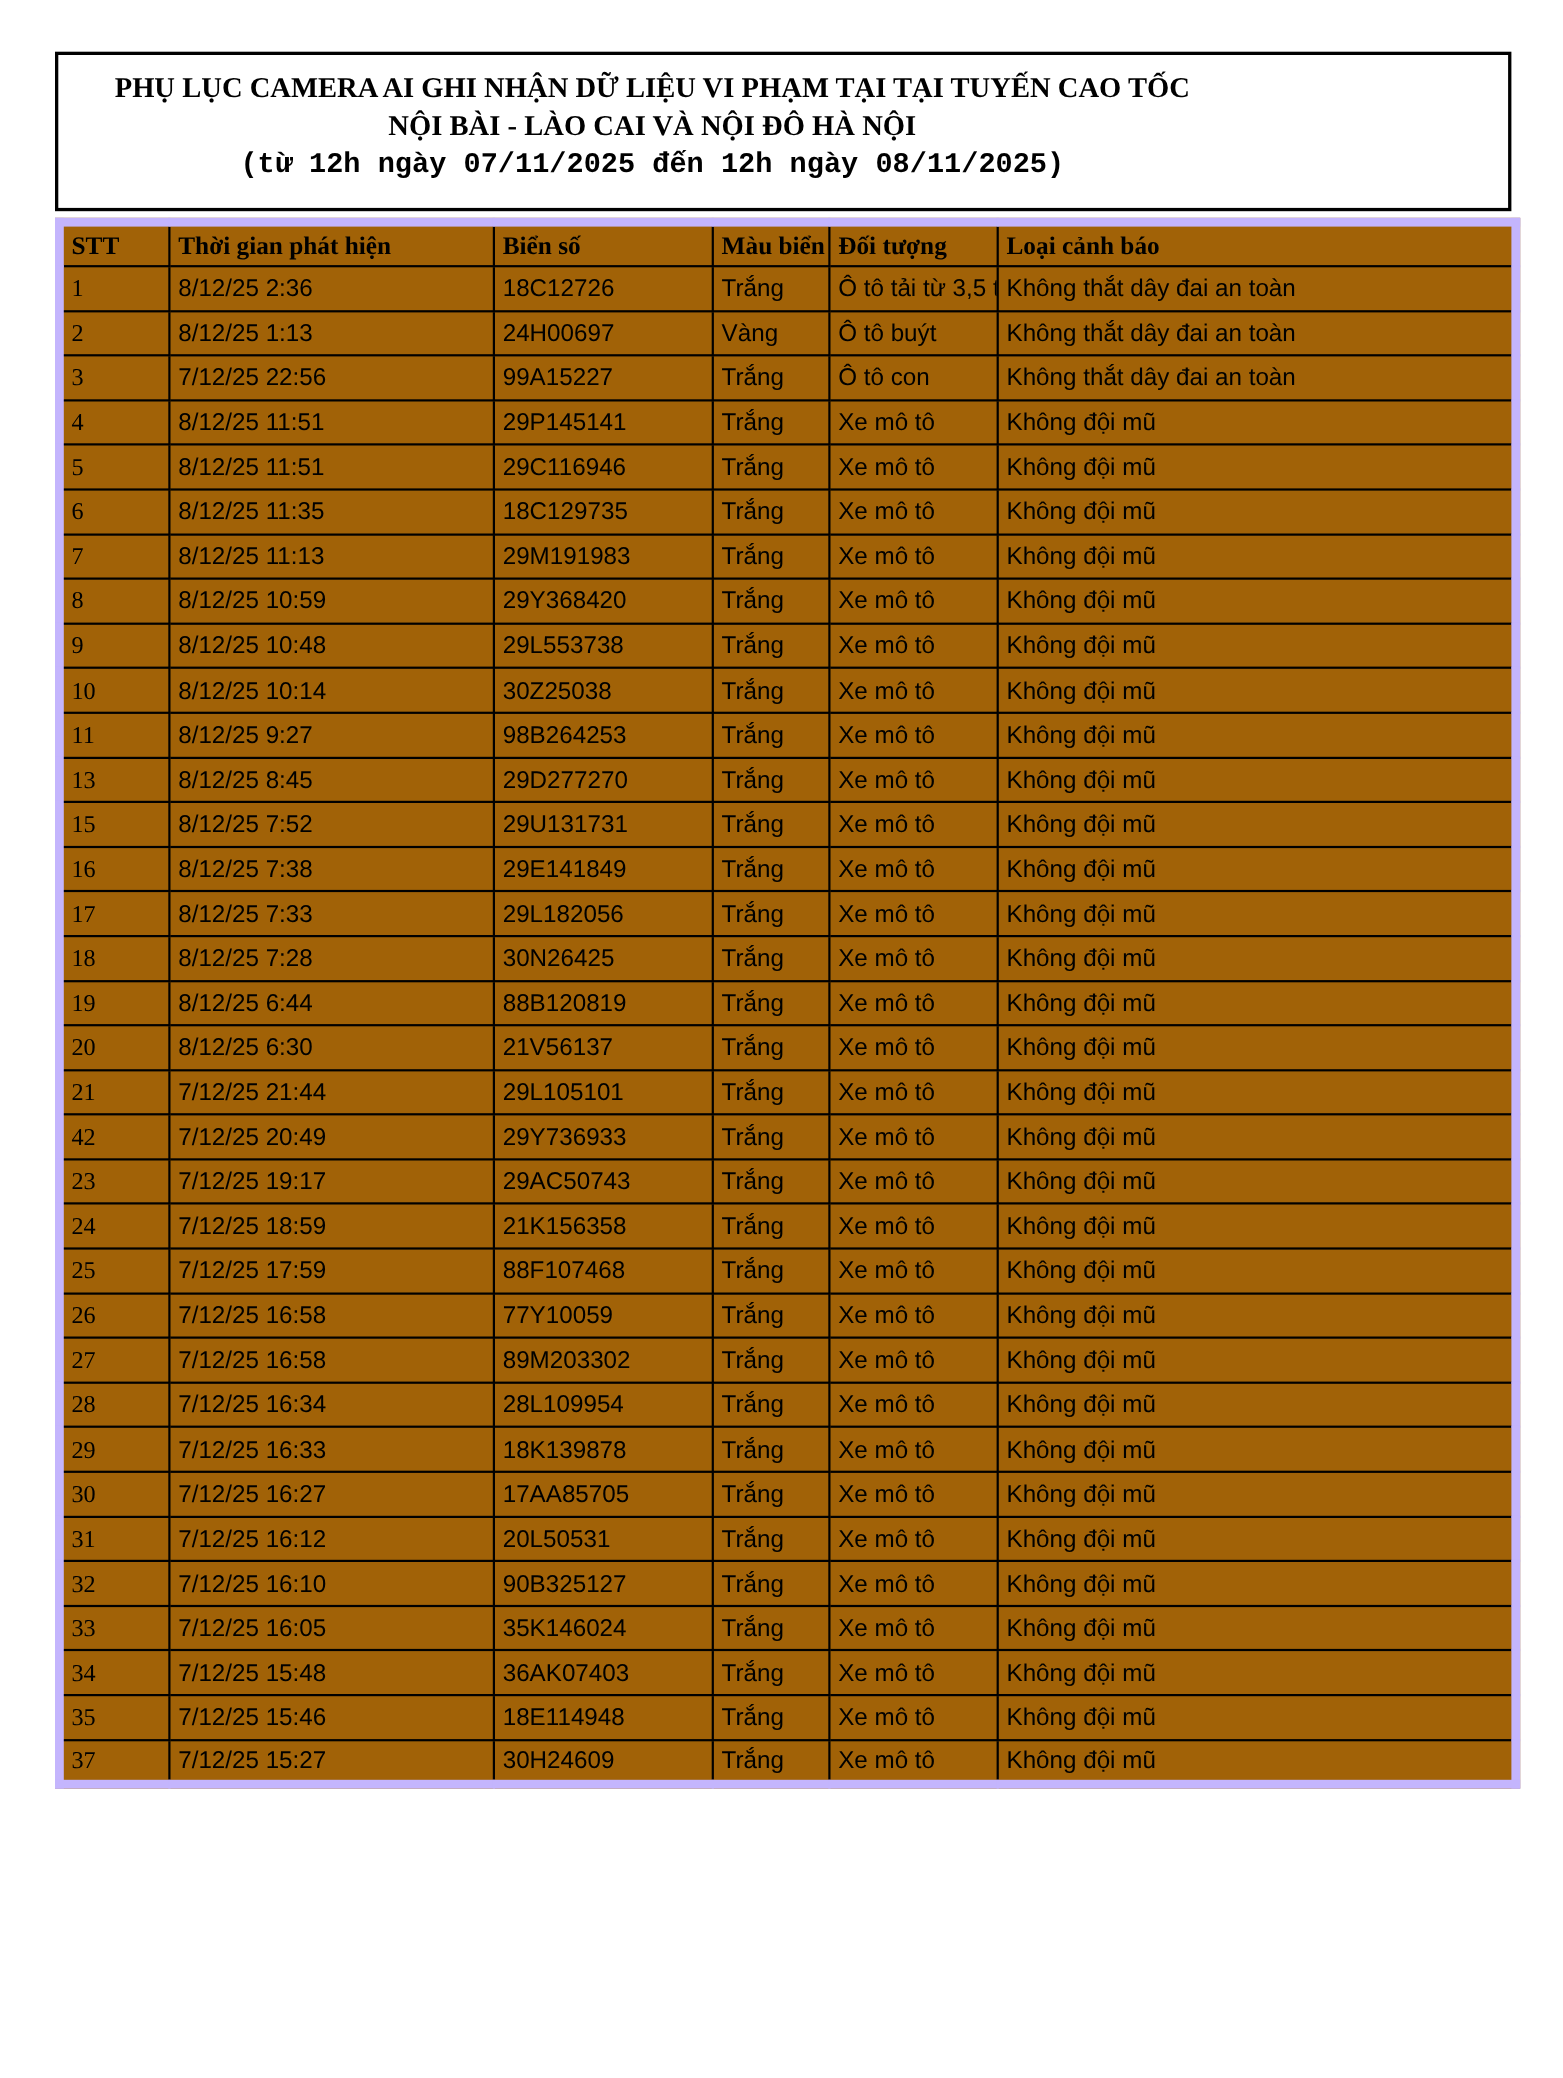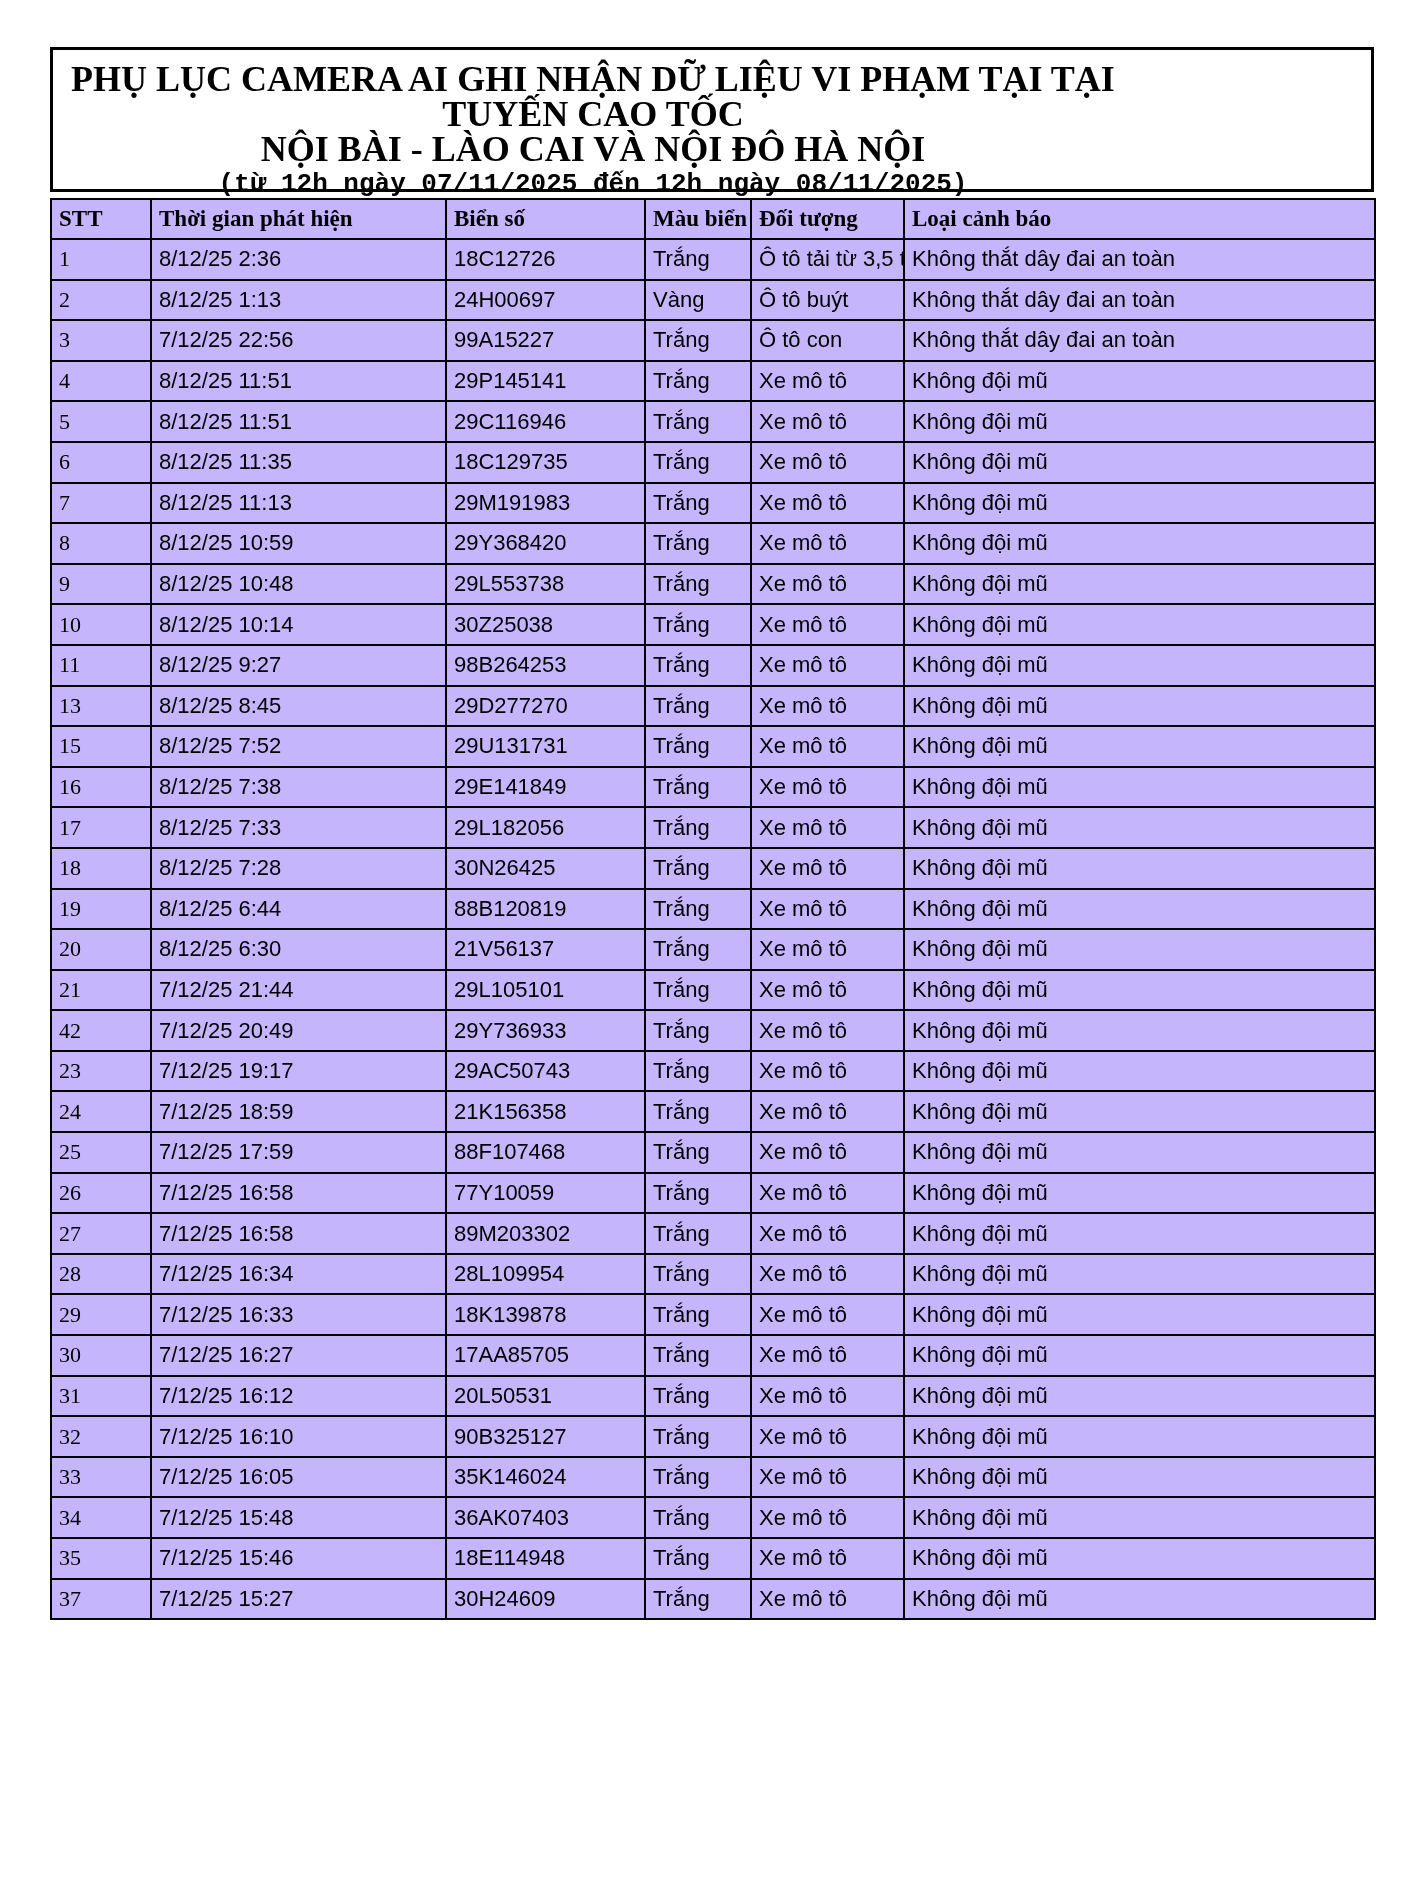--- a/index.html
+++ b/index.html
@@ -17,30 +17,30 @@
     box-sizing:border-box;
     background:#ffffff;
   }
   .title-inner {
     width:1080px;
     margin-top:12px;
     text-align:center;
     font-family:"Liberation Serif", serif;
     font-weight:bold;
   }
-  .title-line-main { font-size:36px; line-height:35px;text-align:center; }
+  .title-line-main { font-size:26px; line-height:35px;text-align:center; }
   .title-line-sub  { font-size:26px; line-height:34px;font-family:Liberation Mono, monospace; }
 
   table.violations {
     position:absolute; left:50px; top:198px;
     width:1324px;
     border-collapse:collapse;
     table-layout:fixed;
-    border:2px solid #c4b5fd;
-    background:#c4b5fd;
+    border:8px solid #c4b5fd;
+    background:#a16207;
   }
   .violations th, .violations td {
     border:2px solid #000000;
     padding:0 4px 0 7px;
     white-space:nowrap;
     overflow:hidden;
     vertical-align:middle;
     text-align:left;
     font-size:22px;
   }

